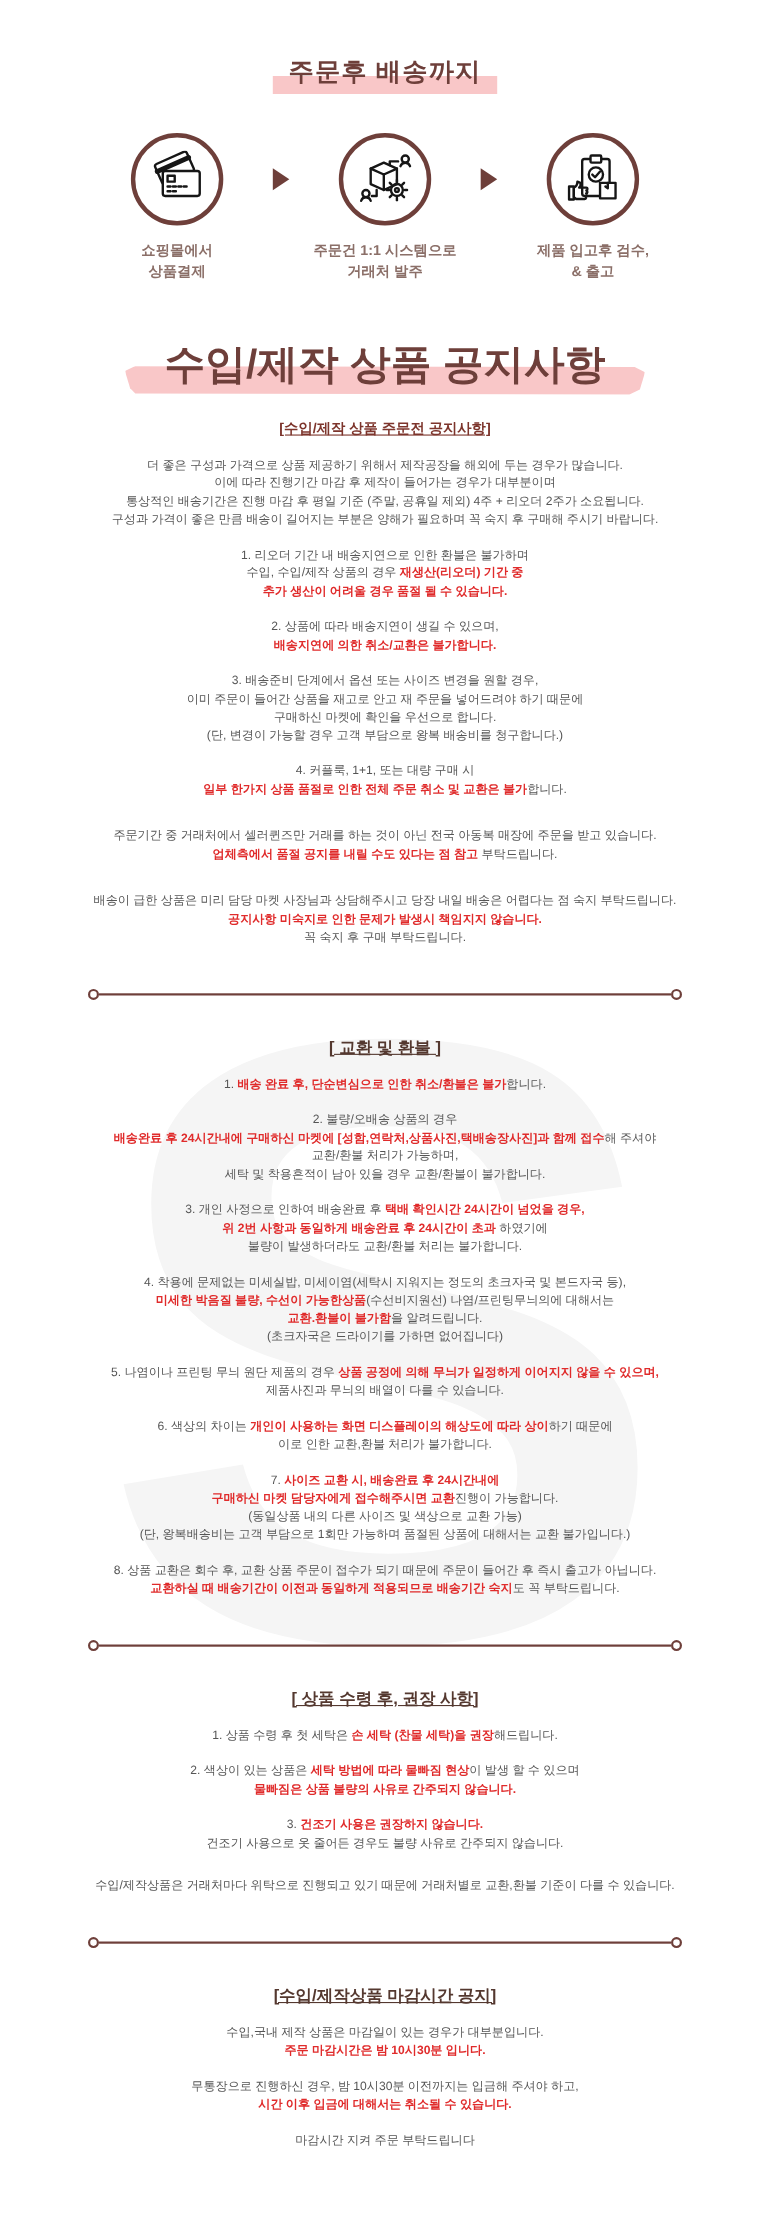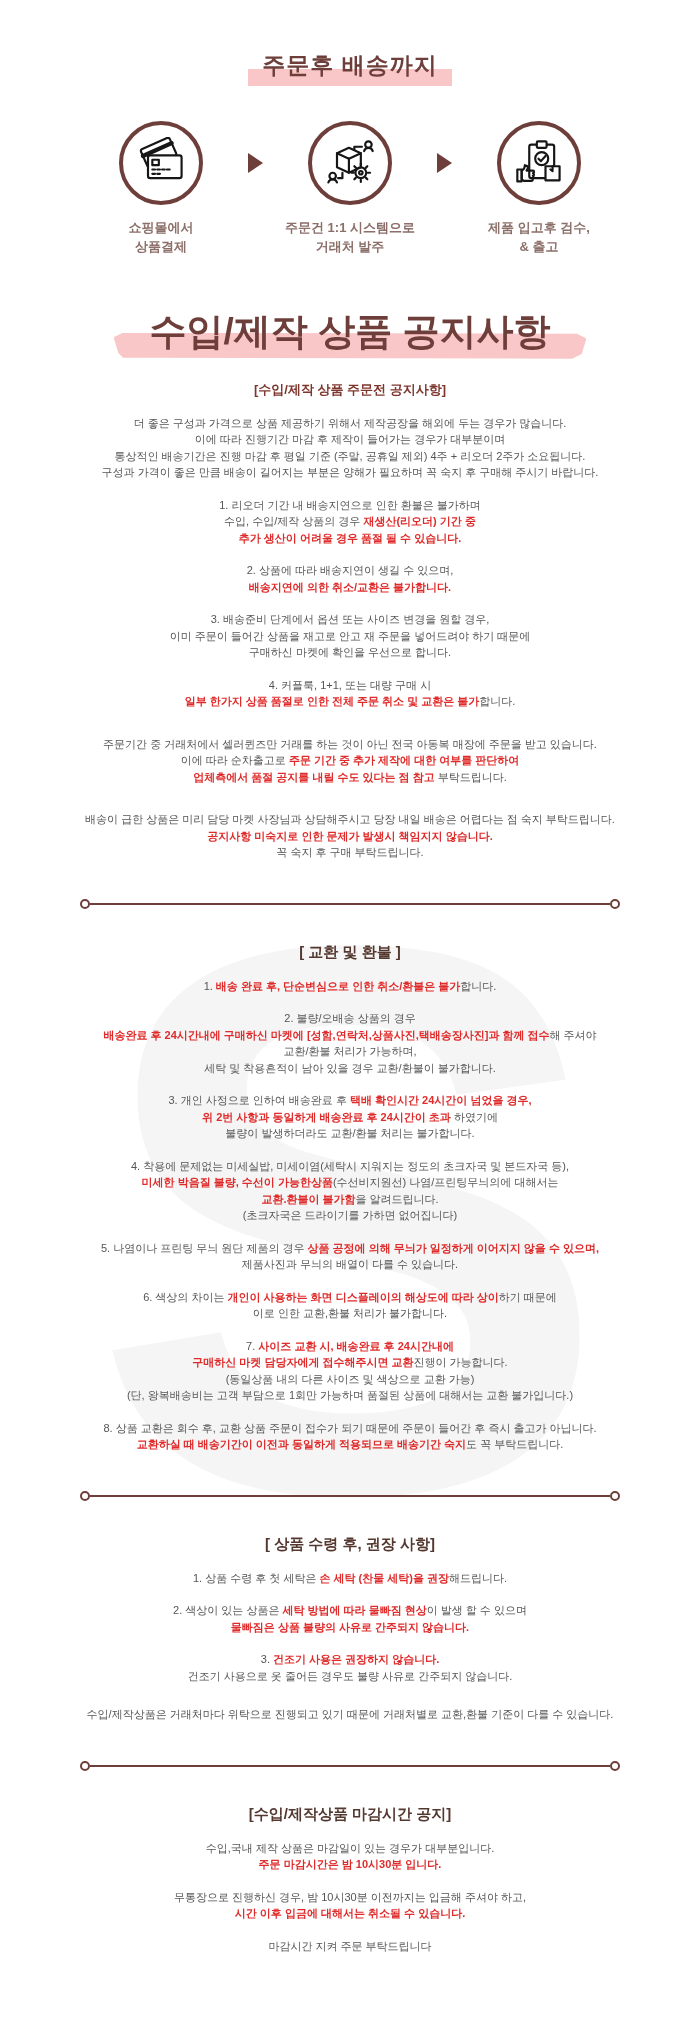--- a/index.html
+++ b/index.html
@@ -28,21 +28,21 @@
 
   
   .title2wrap{text-align:center; margin-top:50px;}
   .title2{position:relative; display:inline-block; font-size:37px; font-weight:800; color:var(--brown); padding:0 10px;}
   .title2 .band{position:absolute; left:-26px; right:-26px; top:52%; height:26px; background:var(--pink); z-index:-1;
     clip-path:polygon(0 18%, 2% 0, 98% 4%, 100% 22%, 99% 82%, 97% 100%, 2% 96%, 1% 78%);}
 
   
   .blocks{margin-top:24px; text-align:center;}
   .block{padding:0 20px;}
-  .bheading{font-size:15px; font-weight:800; color:#54382f; margin-bottom:16px;}
+  .bheading{font-size:15px; font-weight:800; color:#54382f; margin-bottom:16px;text-decoration:underline;}
   .block:first-child .bheading{font-size:13px; color:#7d352c;}
   .para{font-size:11px; color:var(--body); line-height:1.5; margin-bottom:16px;}
   .para .red{color:var(--red); font-weight:700;text-align:right;}
   .divider{position:relative; width:520px; height:2px; background:var(--brown); margin:42px auto 38px auto;}
   .divider::before,.divider::after{content:""; position:absolute; top:-4px; width:6px; height:6px;
     border:2px solid var(--brown); border-radius:50%; background:#fff;}
   .divider::before{left:-10px;}
   .divider::after{right:-10px;}
 </style>
 </head>
@@ -149,28 +149,28 @@
             <div><span class="red">추가 생산이 어려울 경우 품절 될 수 있습니다.</span></div>
           </div>
           <div class="para">
             <div><span>2. 상품에 따라 배송지연이 생길 수 있으며,</span></div>
             <div><span class="red">배송지연에 의한 취소/교환은 불가합니다.</span></div>
           </div>
           <div class="para">
             <div><span>3. 배송준비 단계에서 옵션 또는 사이즈 변경을 원할 경우,</span></div>
             <div><span>이미 주문이 들어간 상품을 재고로 안고 재 주문을 넣어드려야 하기 때문에</span></div>
             <div><span>구매하신 마켓에 확인을 우선으로 합니다.</span></div>
+            <div><span>(단, 변경이 가능할 경우 고객 부담으로 왕복 배송비를 청구합니다.)</span></div>
           </div>
           <div class="para">
             <div><span>4. 커플룩, 1+1, 또는 대량 구매 시</span></div>
             <div><span class="red">일부 한가지 상품 품절로 인한 전체 주문 취소 및 교환은 불가</span><span>합니다.</span></div>
           </div>
           <div class="para" style="margin-top: 26px;">
             <div><span>주문기간 중 거래처에서 셀러퀸즈만 거래를 하는 것이 아닌 전국 아동복 매장에 주문을 받고 있습니다.</span></div>
-            <div><span>이에 따라 순차출고로 </span><span class="red">주문 기간 중 추가 제작에 대한 여부를 판단하여</span></div>
             <div><span class="red">업체측에서 품절 공지를 내릴 수도 있다는 점 참고</span><span> 부탁드립니다.</span></div>
           </div>
           <div class="para" style="margin-top: 26px;">
             <div><span>배송이 급한 상품은 미리 담당 마켓 사장님과 상담해주시고 당장 내일 배송은 어렵다는 점 숙지 부탁드립니다.</span></div>
             <div><span class="red">공지사항 미숙지로 인한 문제가 발생시 책임지지 않습니다.</span></div>
             <div><span>꼭 숙지 후 구매 부탁드립니다.</span></div>
           </div>
         </div>
         <div class="divider"></div>
         <div class="block">

